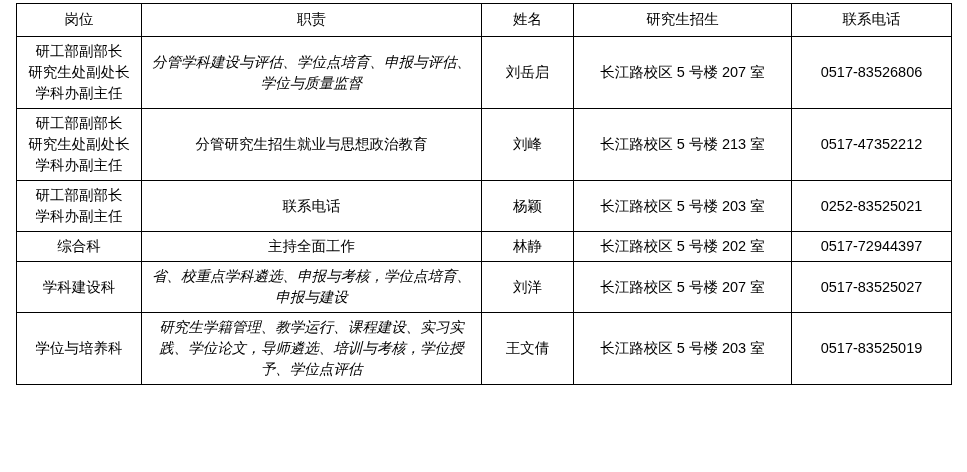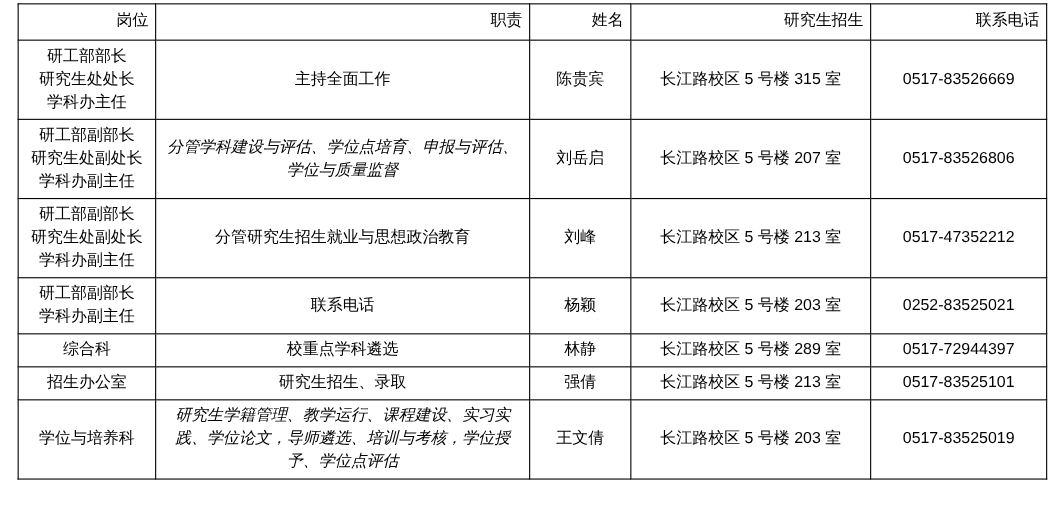--- a/index.html
+++ b/index.html
@@ -26,21 +26,20 @@
     font-size: 14.5px;
     line-height: 1.45;
     text-align: center;
     vertical-align: middle;
     font-weight: normal;
   }
   #staff-table thead td {
     height: 28px;
     padding-top: 2px;
     padding-bottom: 2px;
-    text-align: right;
   }
   .col-post   { width: 125px; }
   .col-duty   { width: 340px; }
   .col-name   { width: 92px; }
   .col-office { width: 218px; }
   .col-phone  { width: 160px; }
 
   .duty-cell {
     text-align: center;
   }
@@ -71,27 +70,20 @@
     <tr>
       <td>岗位</td>
       <td>职责</td>
       <td>姓名</td>
       <td>研究生招生</td>
       <td>联系电话</td>
     </tr>
   </thead>
   <tbody>
     <tr>
-      <td class="post-cell">研工部部长<br>研究生处处长<br>学科办主任</td>
-      <td class="duty-cell">主持全面工作</td>
-      <td>陈贵宾</td>
-      <td class="nowrap-cell">长江路校区 5 号楼 315 室</td>
-      <td class="nowrap-cell">0517-83526669</td>
-    </tr>
-    <tr>
       <td class="post-cell">研工部副部长<br>研究生处副处长<br>学科办副主任</td>
       <td class="duty-cell justify">分管学科建设与评估、学位点培育、申报与评估、学位与质量监督</td>
       <td>刘岳启</td>
       <td class="nowrap-cell">长江路校区 5 号楼 207 室</td>
       <td class="nowrap-cell">0517-83526806</td>
     </tr>
     <tr>
       <td class="post-cell">研工部副部长<br>研究生处副处长<br>学科办副主任</td>
       <td class="duty-cell">分管研究生招生就业与思想政治教育</td>
       <td>刘峰</td>
@@ -100,31 +92,31 @@
     </tr>
     <tr>
       <td class="post-cell">研工部副部长<br>学科办副主任</td>
       <td class="duty-cell">联系电话</td>
       <td>杨颖</td>
       <td class="nowrap-cell">长江路校区 5 号楼 203 室</td>
       <td class="nowrap-cell">0252-83525021</td>
     </tr>
     <tr>
       <td class="post-cell">综合科</td>
-      <td class="duty-cell">校重点学科遴选</td>
+      <td class="duty-cell">主持全面工作</td>
       <td>林静</td>
-      <td class="nowrap-cell">长江路校区 5 号楼 289 室</td>
+      <td class="nowrap-cell">长江路校区 5 号楼 202 室</td>
       <td class="nowrap-cell">0517-72944397</td>
     </tr>
     <tr>
-      <td class="post-cell">招生办公室</td>
-      <td class="duty-cell">研究生招生、录取</td>
-      <td>强倩</td>
-      <td class="nowrap-cell">长江路校区 5 号楼 213 室</td>
-      <td class="nowrap-cell">0517-83525101</td>
+      <td class="post-cell">学科建设科</td>
+      <td class="duty-cell justify">省、校重点学科遴选、申报与考核，学位点培育、申报与建设</td>
+      <td>刘洋</td>
+      <td class="nowrap-cell">长江路校区 5 号楼 207 室</td>
+      <td class="nowrap-cell">0517-83525027</td>
     </tr>
     <tr>
       <td class="post-cell">学位与培养科</td>
       <td class="duty-cell justify">研究生学籍管理、教学运行、课程建设、实习实践、学位论文，导师遴选、培训与考核，学位授予、学位点评估</td>
       <td>王文倩</td>
       <td class="nowrap-cell">长江路校区 5 号楼 203 室</td>
       <td class="nowrap-cell">0517-83525019</td>
     </tr>
 
   </tbody>

